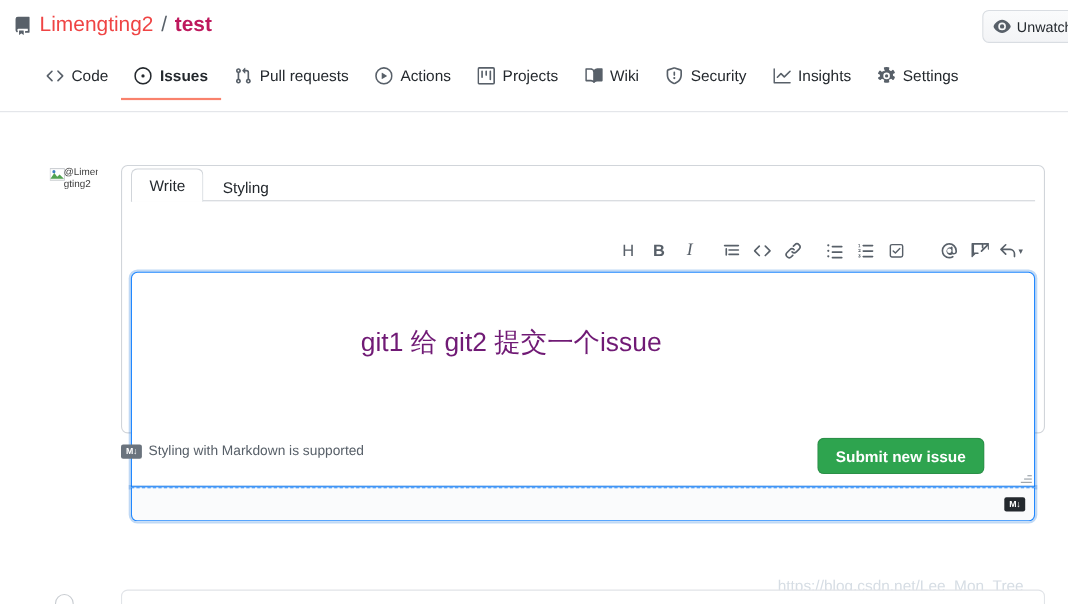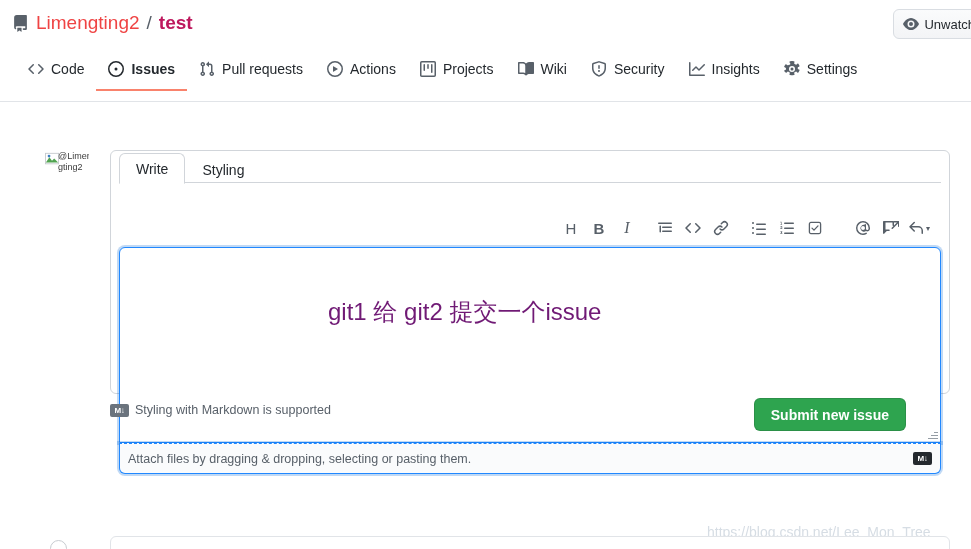--- a/index.html
+++ b/index.html
@@ -38,21 +38,21 @@
   }
   .watch-btn .eye { color:#586069; display:flex; }
 
   
   .repo-nav {
     position: absolute; left: 0; top: 49px; width: 971px; height: 53px;
     background: #fff;
     border-bottom: 1px solid #e1e4e8;
   }
   .nav-list {
-    position:absolute; left: 16px; top: 12px;
+    position:absolute; left: 30px; top: 12px;
     display: flex; align-items: flex-end; gap: 0px;
   }
   .nav-item {
     display: flex; align-items: center; gap: 7px;
     padding: 0 12px 12px 12px;
     font-size: 14px; color: #24292e;
     border-bottom: 2px solid transparent;
     white-space: nowrap;
   }
   .nav-item .ico { color:#586069; display:flex; align-items:center; }
@@ -179,21 +179,21 @@
 
   .footer-row {
     position: absolute; left: 110px; top: 398px; width: 840px; height: 42px;
   }
   .styling-note {
     position: absolute; left: 0px; top: 5px;
     display:flex; align-items:center; gap: 6px;
     font-size: 12.5px; color: #586069;
   }
   .submit-btn {
-    position: absolute; right: 44px; top: 0px;
+    position: absolute; right: 55px; top: 0px;
     height: 33px; padding: 0 16px;
     display:flex; align-items:center; justify-content:center;
     background: #2ea44f;
     border: 1px solid rgba(27,31,35,0.15);
     border-radius: 6px;
     color: #fff; font-size: 14px; font-weight: 700;
     white-space: nowrap;
   }
 
   .red-annotation {
@@ -421,21 +421,20 @@
 
     <div class="body-area">
       <div class="textarea-box">
         <div class="resize-grip">
           <span style="left:0;top:8px;width:10px;"></span>
           <span style="left:3px;top:5px;width:7px;"></span>
           <span style="left:6px;top:2px;width:4px;"></span>
         </div>
       </div>
       <div class="attach-bar">
-        <span>Attach files by dragging &amp; dropping, selecting or pasting them.</span>
         <span class="md-badge">M↓</span>
       </div>
     </div>
   </div>
 
   <div class="footer-row">
     <div class="styling-note">
       <span class="md-badge gray">M↓</span>
       <span>Styling with Markdown is supported</span>
     </div>

